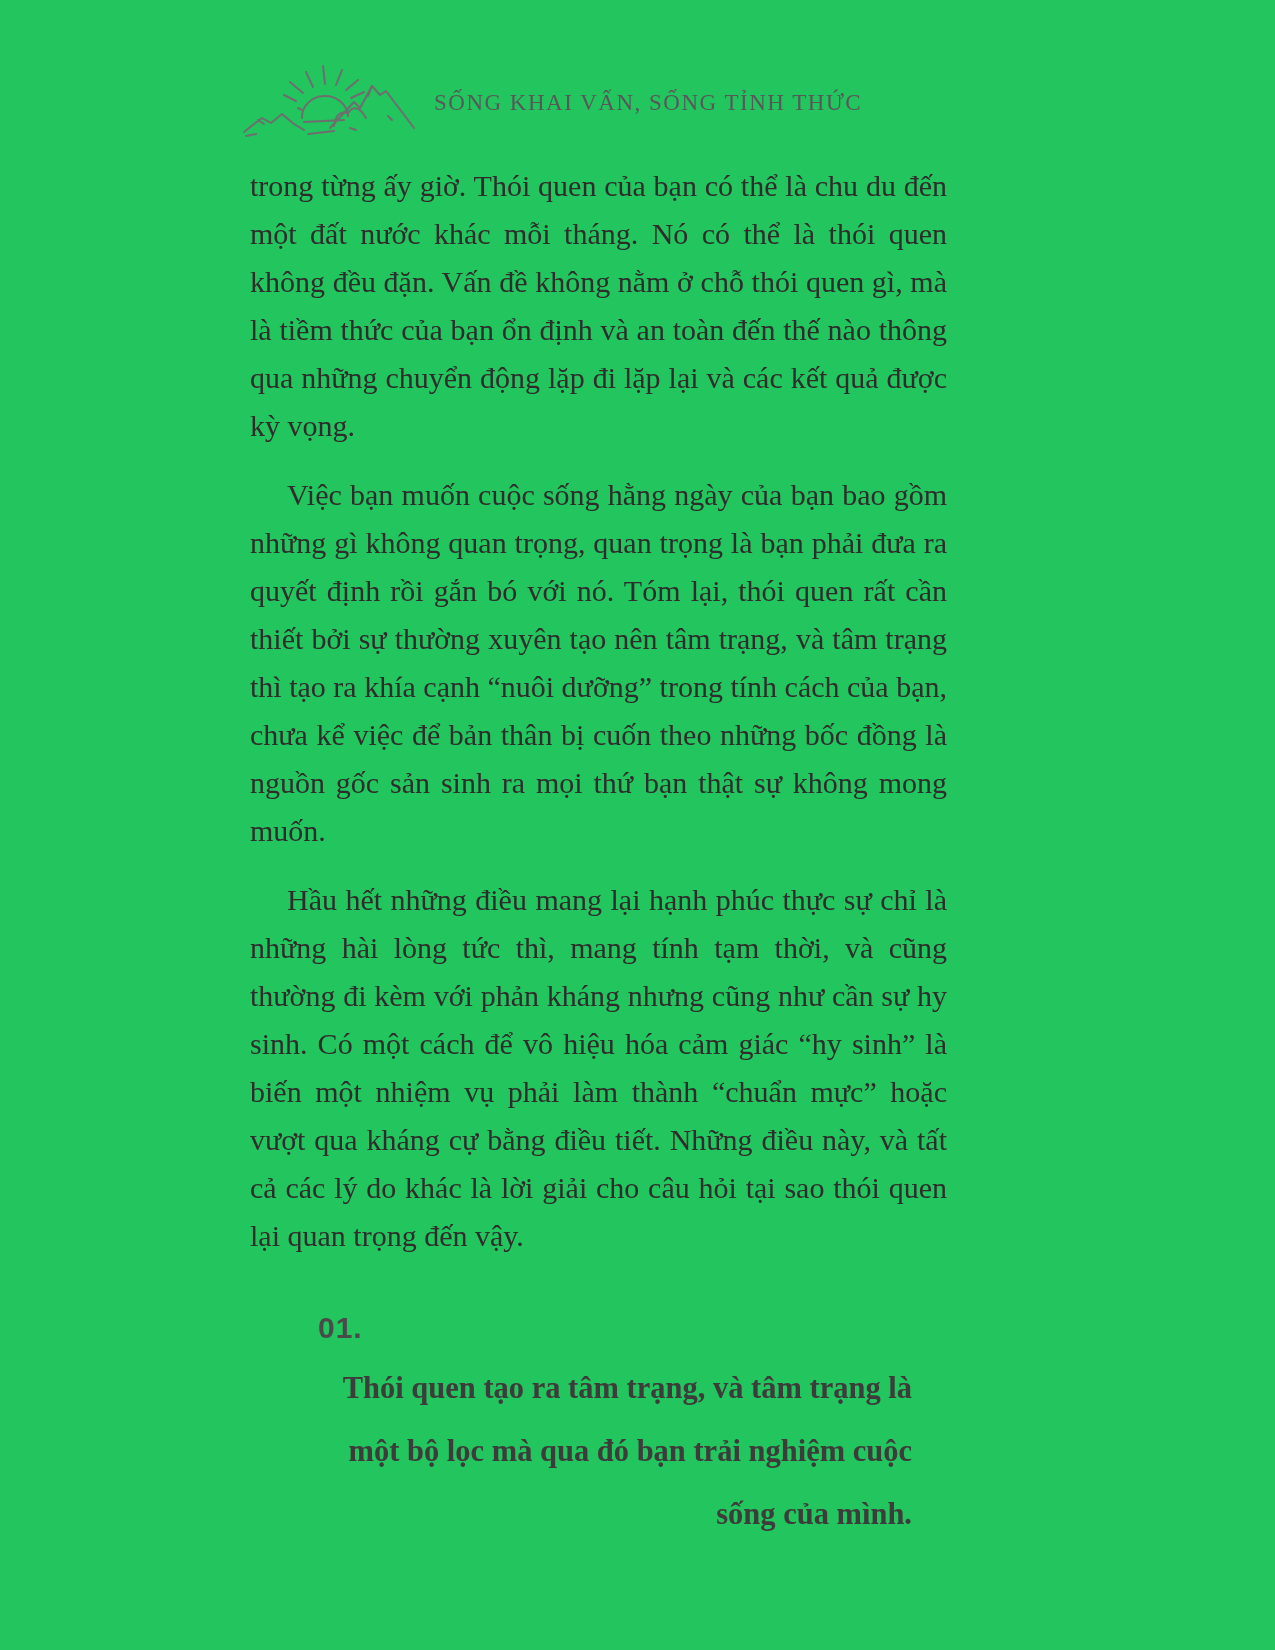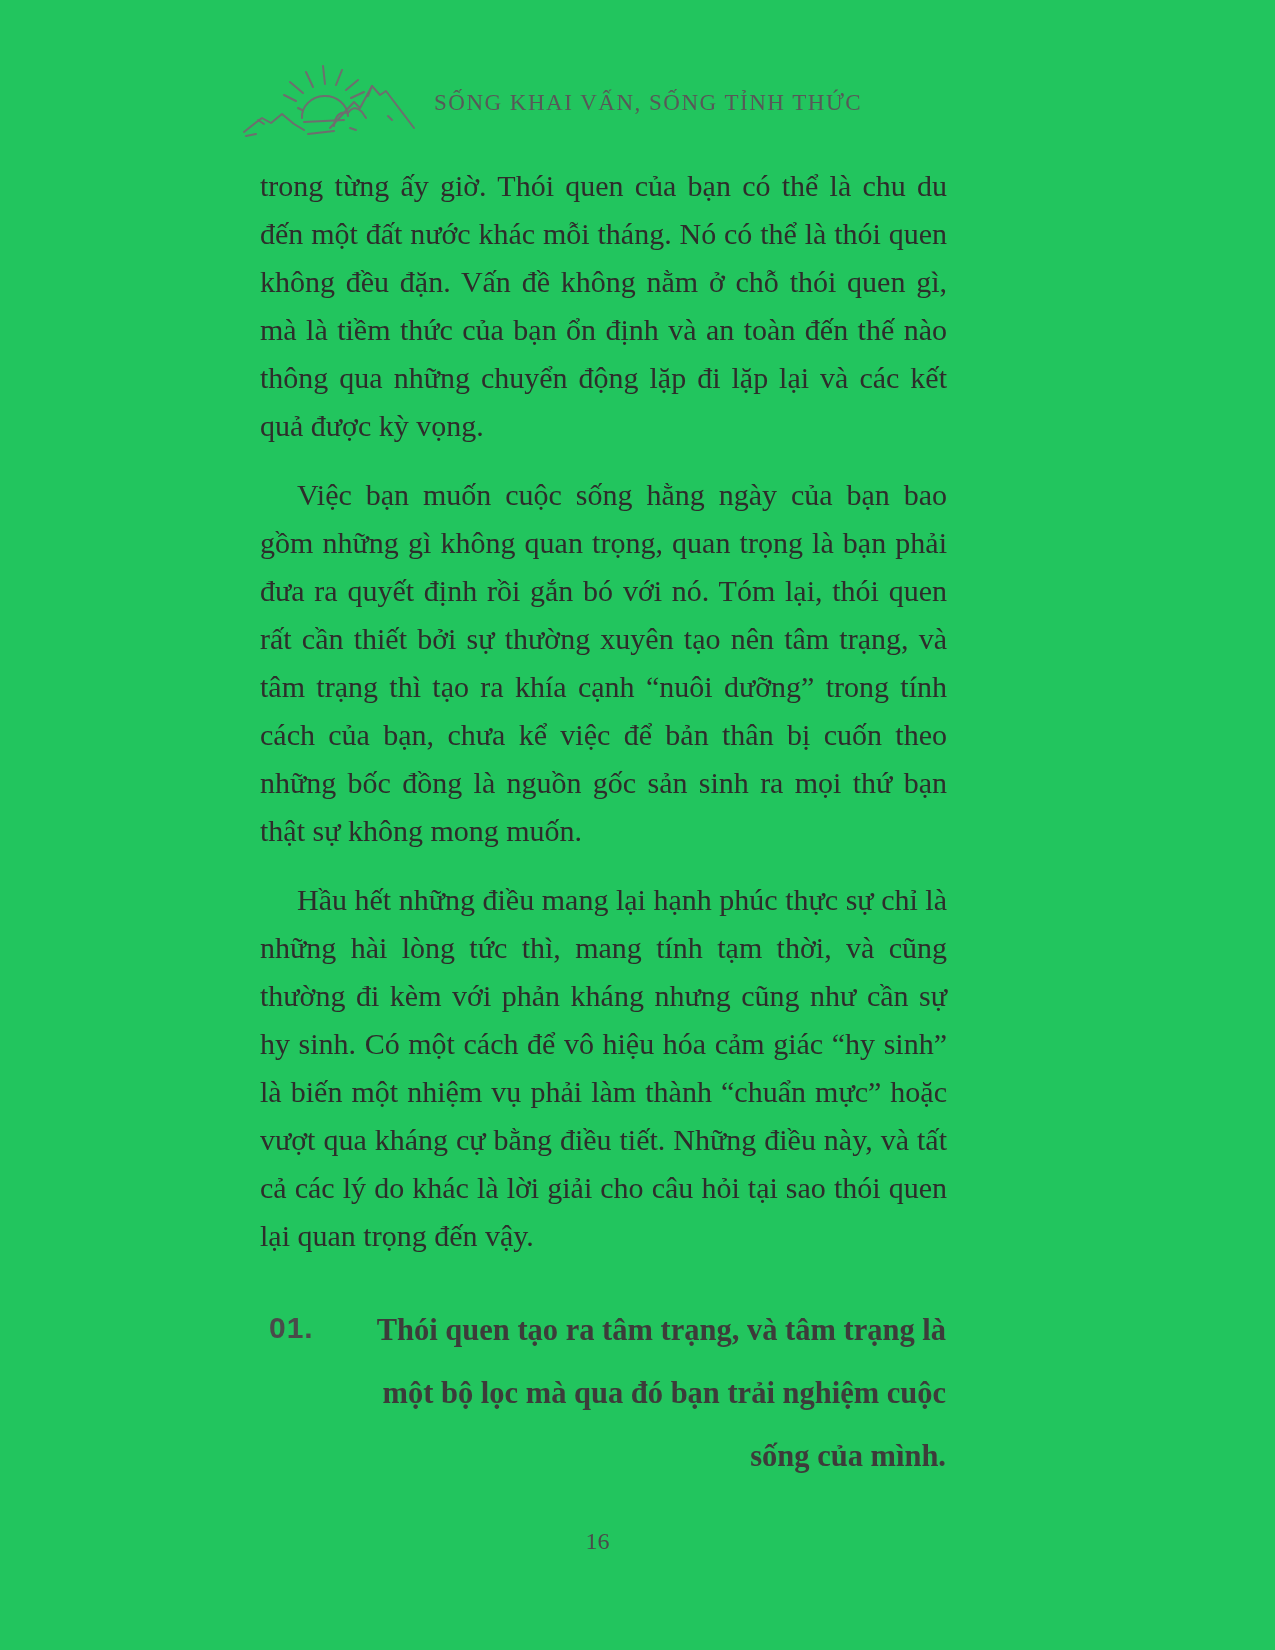--- a/index.html
+++ b/index.html
@@ -40,35 +40,36 @@
   }
 
   
   .text-column {
     position: absolute;
     left: 248px;
     top: 162px;
     width: 699px;
   }
   .text-column p {
-    margin: 0 0 21px 12px;
+    margin: 0 0 21px 2px;
     font-size: 30px;
     line-height: 48px;
     text-align: justify;
     color: #2e2d2b;
   }
   .text-column p.indented {
     text-indent: 37px;
   }
 
   
   .key-point {
     display: flex;
     margin-top: 39px;
-    margin-left: 21px;
+    margin-left: 70px;
+    flex-direction: column;
   }
   .key-point-number {
     flex: none;
     width: 52px;
     margin-right: 31px;
     font-family: "Liberation Sans", "DejaVu Sans", sans-serif;
     font-weight: 700;
     font-size: 30px;
     line-height: 58px;
     letter-spacing: 1px;
@@ -137,17 +138,14 @@
     <p>trong từng ấy giờ. Thói quen của bạn có thể là chu du đến một đất nước khác mỗi tháng. Nó có thể là thói quen không đều đặn. Vấn đề không nằm ở chỗ thói quen gì, mà là tiềm thức của bạn ổn định và an toàn đến thế nào thông qua những chuyển động lặp đi lặp lại và các kết quả được kỳ vọng.</p>
     <p class="indented">Việc bạn muốn cuộc sống hằng ngày của bạn bao gồm những gì không quan trọng, quan trọng là bạn phải đưa ra quyết định rồi gắn bó với nó. Tóm lại, thói quen rất cần thiết bởi sự thường xuyên tạo nên tâm trạng, và tâm trạng thì tạo ra khía cạnh “nuôi dưỡng” trong tính cách của bạn, chưa kể việc để bản thân bị cuốn theo những bốc đồng là nguồn gốc sản sinh ra mọi thứ bạn thật sự không mong muốn.</p>
     <p class="indented">Hầu hết những điều mang lại hạnh phúc thực sự chỉ là những hài lòng tức thì, mang tính tạm thời, và cũng thường đi kèm với phản kháng nhưng cũng như cần sự hy sinh. Có một cách để vô hiệu hóa cảm giác “hy sinh” là biến một nhiệm vụ phải làm thành “chuẩn mực” hoặc vượt qua kháng cự bằng điều tiết. Những điều này, và tất cả các lý do khác là lời giải cho câu hỏi tại sao thói quen lại quan trọng đến vậy.</p>
 
     <div class="key-point">
       <div class="key-point-number">01.</div>
       <div class="key-point-text">Thói quen tạo ra tâm trạng, và tâm trạng là một bộ lọc mà qua đó bạn trải nghiệm cuộc sống của mình.</div>
     </div>
   </div>
 
-  <div class="footer">
-    <span class="page-number">16</span>
-  </div>
 
 </div>
 
 </body></html>

